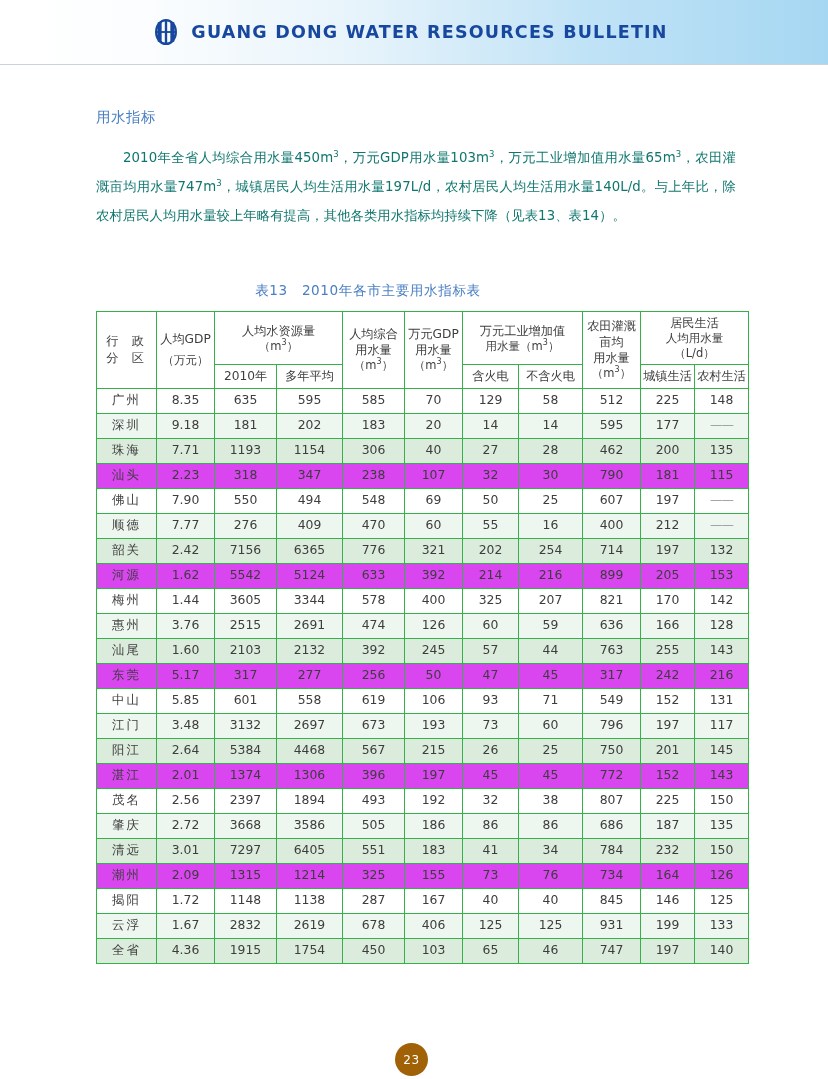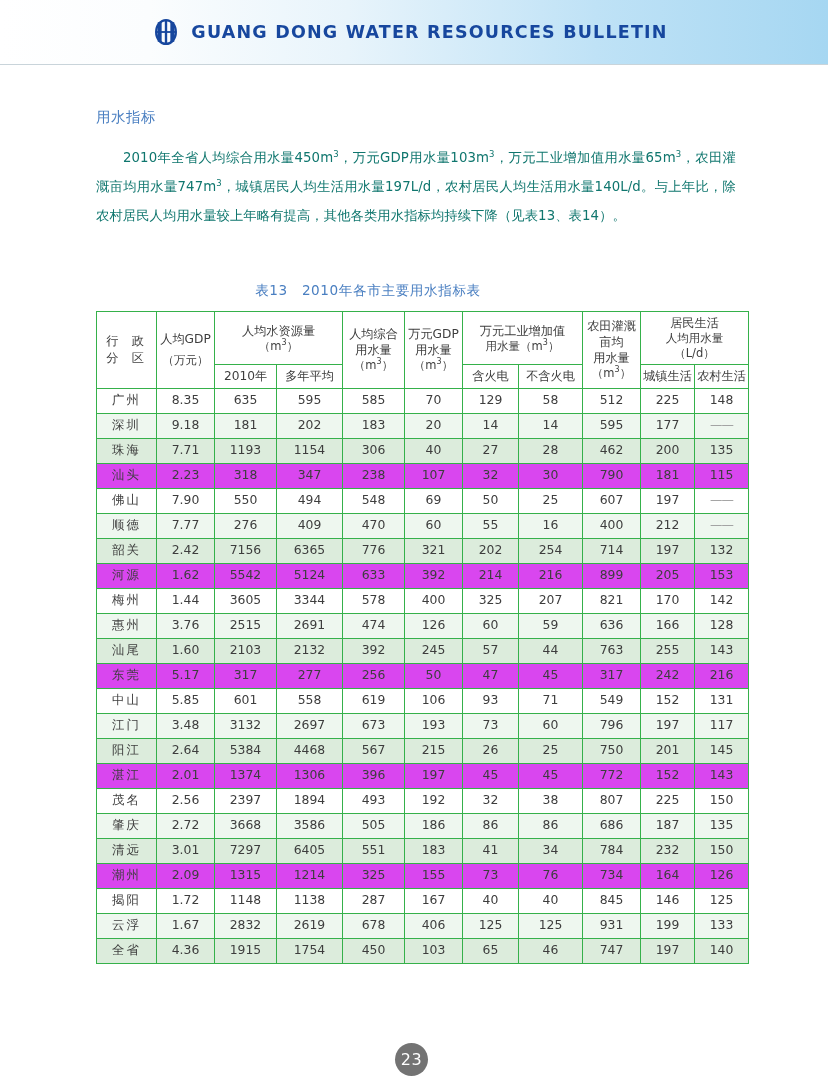--- a/index.html
+++ b/index.html
@@ -127,23 +127,23 @@
   tr.shade3 td { background: #d946ef; }
 
   .emdash { color: #9a9a9a; letter-spacing: -1px; }
 
   
   .page-badge {
     position: absolute;
     left: 395px; top: 1043px;
     width: 33px; height: 33px;
     border-radius: 50%;
-    background: #737373;
+    background: #a16207;
     color: #ffffff;
-    font-size: 16px;
+    font-size: 12px;
     display: flex;
     align-items: center;
     justify-content: center;
     letter-spacing: 0.5px;
   }
 </style>
 </head>
 <body>
 
 <div class="header-band">

